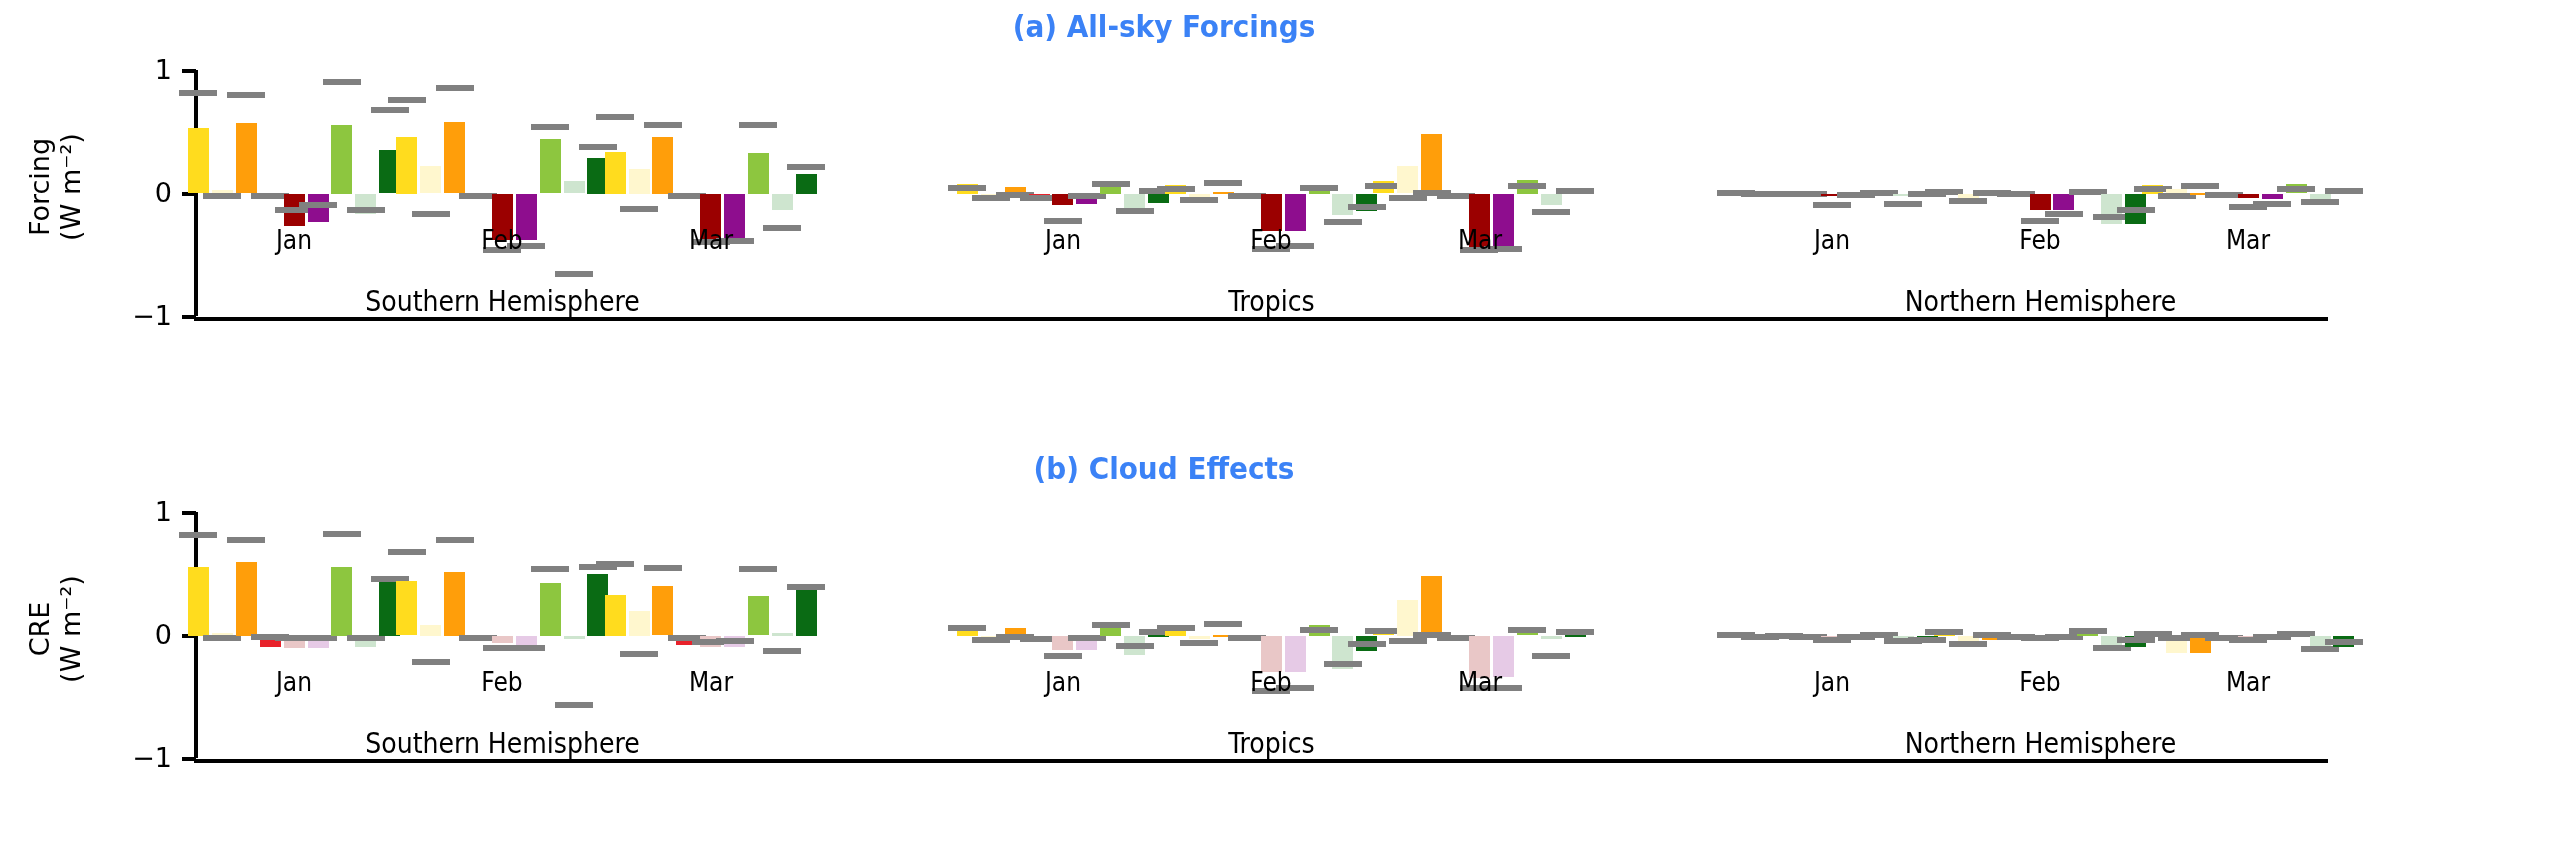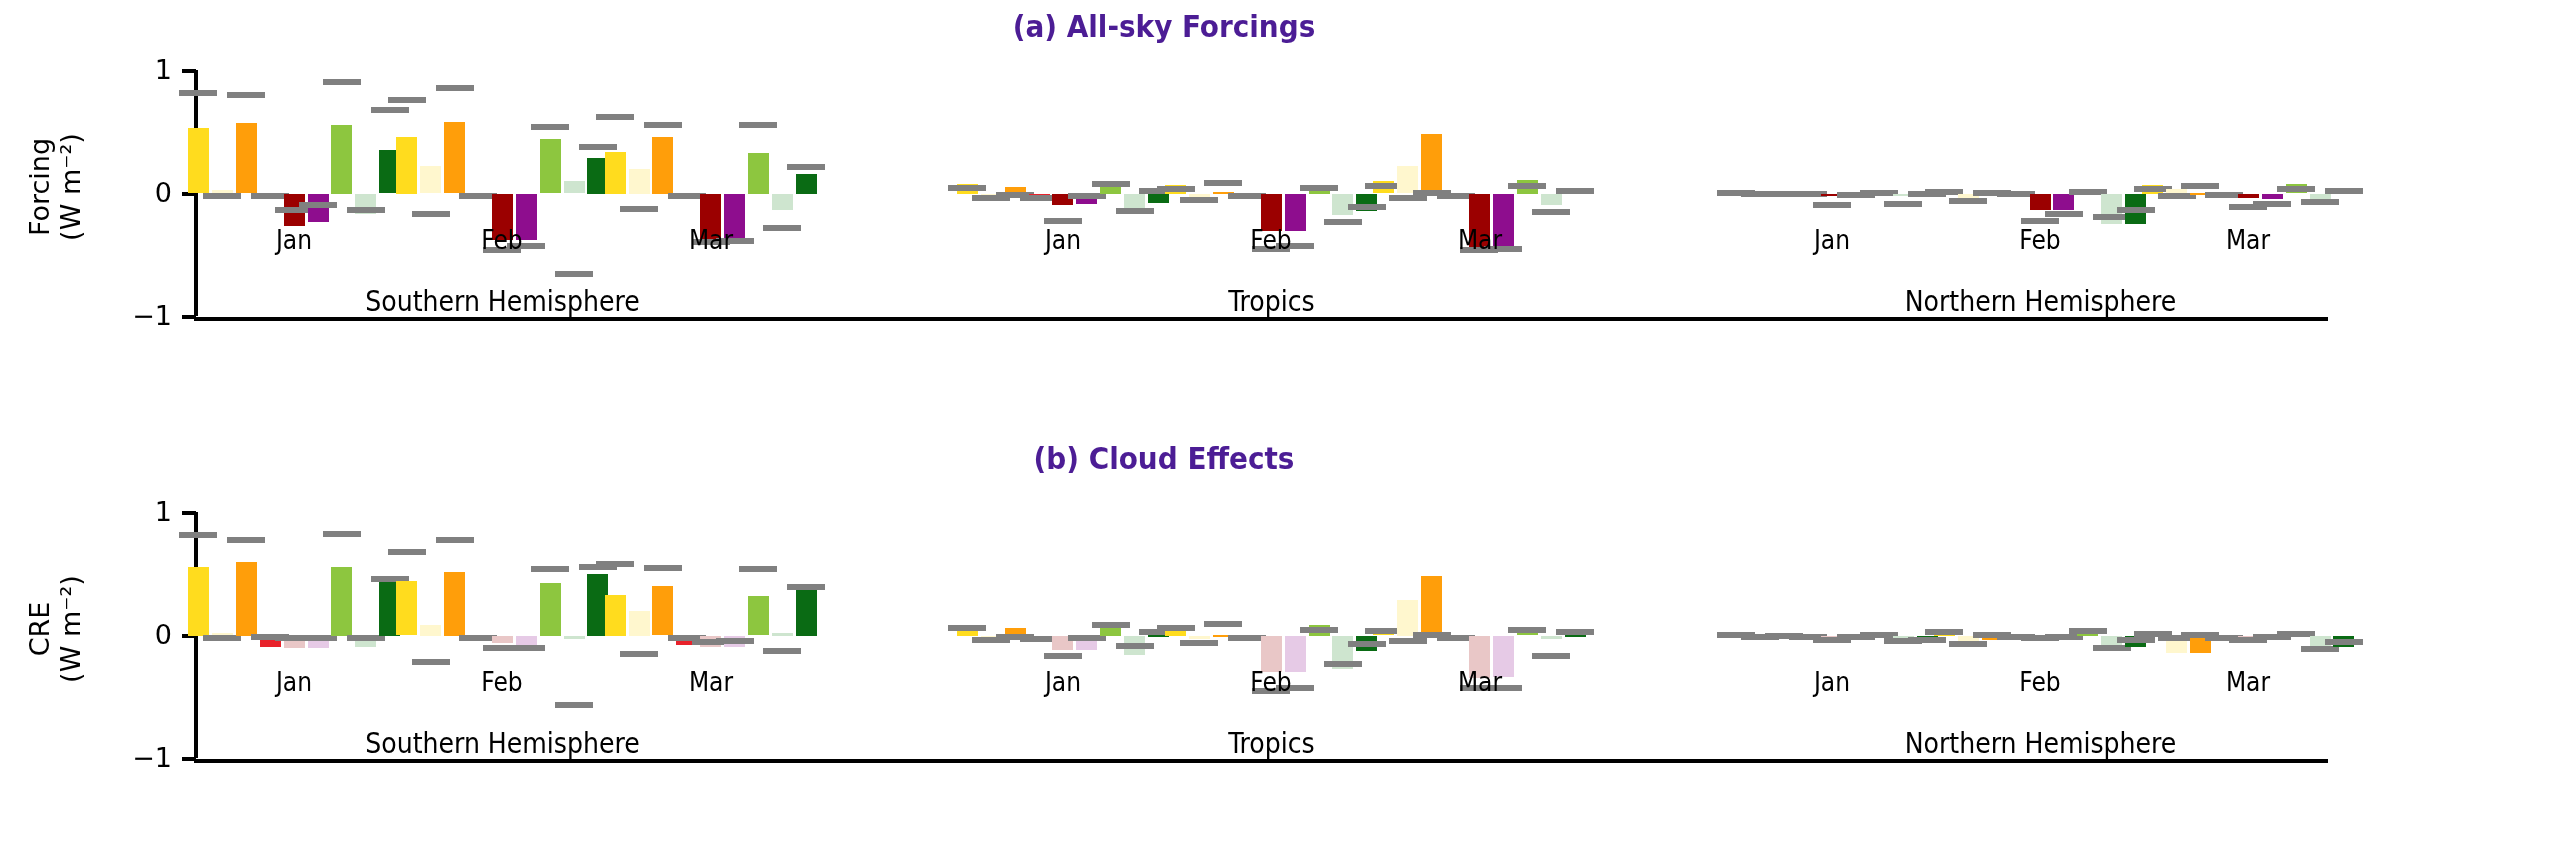--- a/index.html
+++ b/index.html
@@ -16,21 +16,21 @@
   .spine-bottom{position:absolute;background:#000;height:4.3px;}
 
   .tick{position:absolute;background:#000;height:4.3px;width:13.5px;}
   .ticklabel{position:absolute;color:#000;font-size:27px;line-height:27px;
              text-align:right;white-space:nowrap;}
 
   .axlabel{position:absolute;color:#000;font-size:27px;line-height:31px;
            text-align:center;white-space:pre-line;
            transform-origin:50% 50%;}
 
-  .ptitle{position:absolute;color:#4c1d95;font-weight:bold;font-size:31px;
+  .ptitle{position:absolute;color:#3b82f6;font-weight:bold;font-size:31px;
           line-height:31px;white-space:nowrap;text-align:center;
           font-stretch:condensed;}
 
   .grouplabel{position:absolute;color:#000;font-size:28px;line-height:28px;
               white-space:nowrap;text-align:center;font-stretch:condensed;}
   .monthlabel{position:absolute;color:#000;font-size:26px;line-height:26px;
               white-space:nowrap;text-align:center;font-stretch:condensed;}
 
   
   .bar{position:absolute;}
@@ -235,21 +235,21 @@
         <div class="marker" style="left: 2301px; top: 199px; width: 38px; background: rgb(128, 128, 128);"></div>
         <div class="bar" style="left: 2333px; top: 191px; width: 21px; height: 2.5px; background: rgb(10, 107, 20);"></div>
         <div class="marker" style="left: 2325px; top: 188px; width: 38px; background: rgb(128, 128, 128);"></div>
         <div class="monthlabel" style="left: 2156px; top: 227px; width: 184px;">Mar</div>
         <div class="grouplabel" style="left: 1734px; top: 288px; width: 613px;">Northern Hemisphere</div>
       </div>
   </div>
 
   <div class="panel" id="panel-b" style="left:0;top:442px;width:2576px;height:392px;">
 
-    <div class="ptitle" style="left:735px;top:1px;width:858px;">(b) Cloud Effects</div>
+    <div class="ptitle" style="left:735px;top:11px;width:858px;">(b) Cloud Effects</div>
 
     <div class="axlabel" style="left:-74px;top:156px;width:257px;transform:rotate(-90deg);">CRE
 (W m⁻²)</div>
 
     <div class="plotarea" id="plot-b">
         <div class="spine-left" style="left: 194px; top: 70px; height: 246px;"></div>
         <div class="spine-bottom" style="left: 194px; top: 317px; width: 2134px;"></div>
         <div class="tick" style="left: 182px; top: 69px;"></div>
         <div class="ticklabel" style="left: 40px; top: 56px; width: 132px;">1</div>
         <div class="tick" style="left: 182px; top: 192px;"></div>

